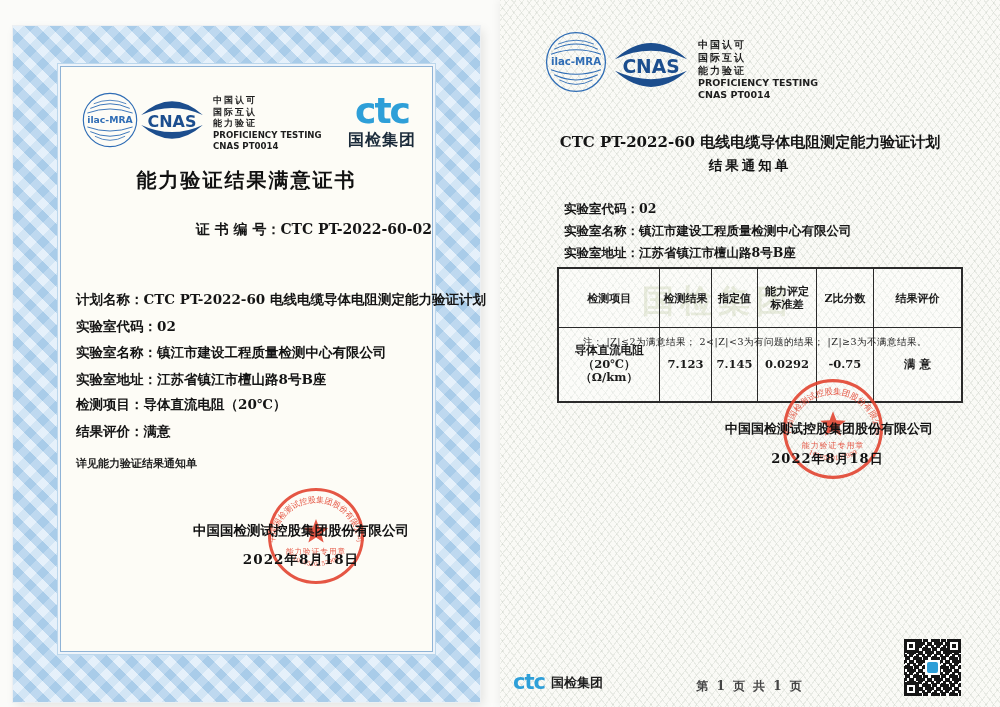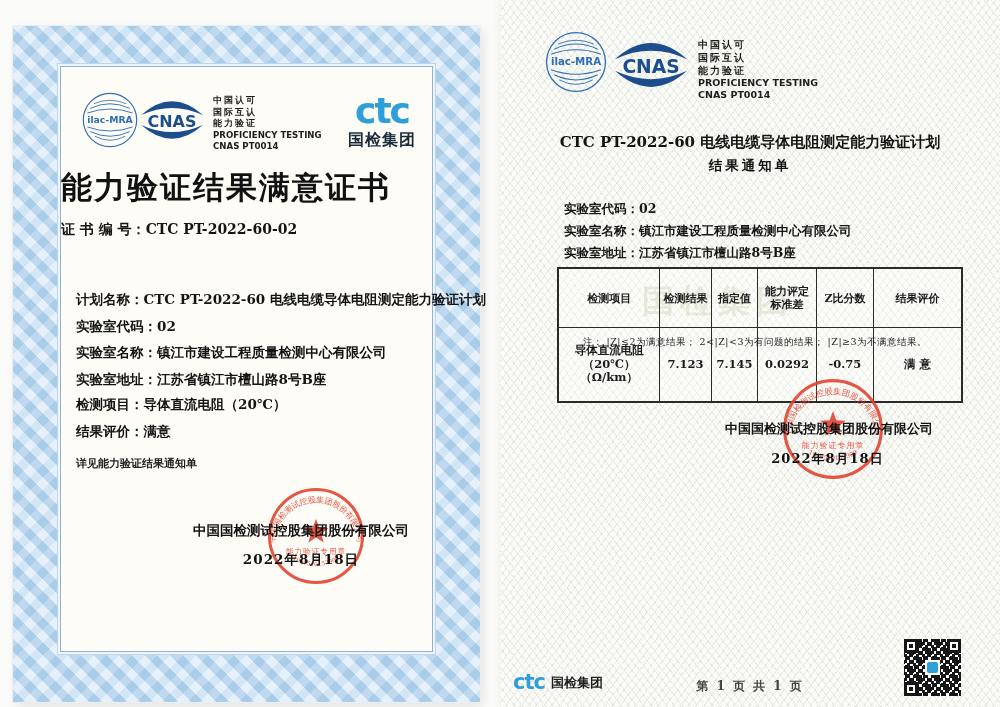--- a/index.html
+++ b/index.html
@@ -22,22 +22,22 @@
     box-shadow: 0 0 0 2px #eef4fa, 0 0 0 3px #bcd7ec;
   }
   .logo-ilac { position:absolute; }
   .logo-cnas { position:absolute; }
   .acc-text { position:absolute; font-family:"DejaVu Sans", sans-serif; color:#1d1d1d; font-weight:bold; }
   .acc-text .cn { font-size:9px; line-height:11.5px; letter-spacing:2px; }
   .acc-text .en { font-size:8.6px; line-height:11px; letter-spacing:0; }
   .ctc-logo { position:absolute; text-align:center; line-height:1; }
   .ctc-mark { display:block; font-family:"DejaVu Sans", sans-serif; font-weight:900; color:#2e9fd8; letter-spacing:-2px; }
   .ctc-group { display:block; font-family:"DejaVu Sans", sans-serif; font-weight:900; color:#1b2b3a; }
-  .l-title { position:absolute; left:0; right:0; top:100px; text-align:left; font-size:31px; font-weight:900; letter-spacing:2px; color:#111; }
-  .l-certno { position:absolute; left:0; right:0; top:154px; text-align:left; font-size:14px; font-weight:700; color:#151515; }
+  .l-title { position:absolute; left:0; right:0; top:100px; text-align:center; font-size:20px; font-weight:900; letter-spacing:2px; color:#111; }
+  .l-certno { position:absolute; left:0; right:0; top:154px; text-align:right; font-size:14px; font-weight:700; color:#151515; }
   .l-field { position:absolute; left:15px; font-size:13.5px; font-weight:700; color:#141414; white-space:nowrap; }
   .l-see { position:absolute; left:15px; top:382px; font-size:11px; font-weight:700; color:#222;margin-top:7px; }
   .seal { position:absolute; opacity:.88; }
   .sig-company { position:absolute; left:130px; top:455px; width:220px; text-align:center; font-size:13.5px; font-weight:700; color:#111; white-space:nowrap; }
   .sig-date { position:absolute; left:130px; top:484px; width:220px; text-align:center; font-size:13.5px; font-weight:700; color:#111; letter-spacing:1px; }
 
   
   .right-page {
     position:absolute; left:500px; top:0; width:500px; height:707px;
     background-color:#fafaf6;

